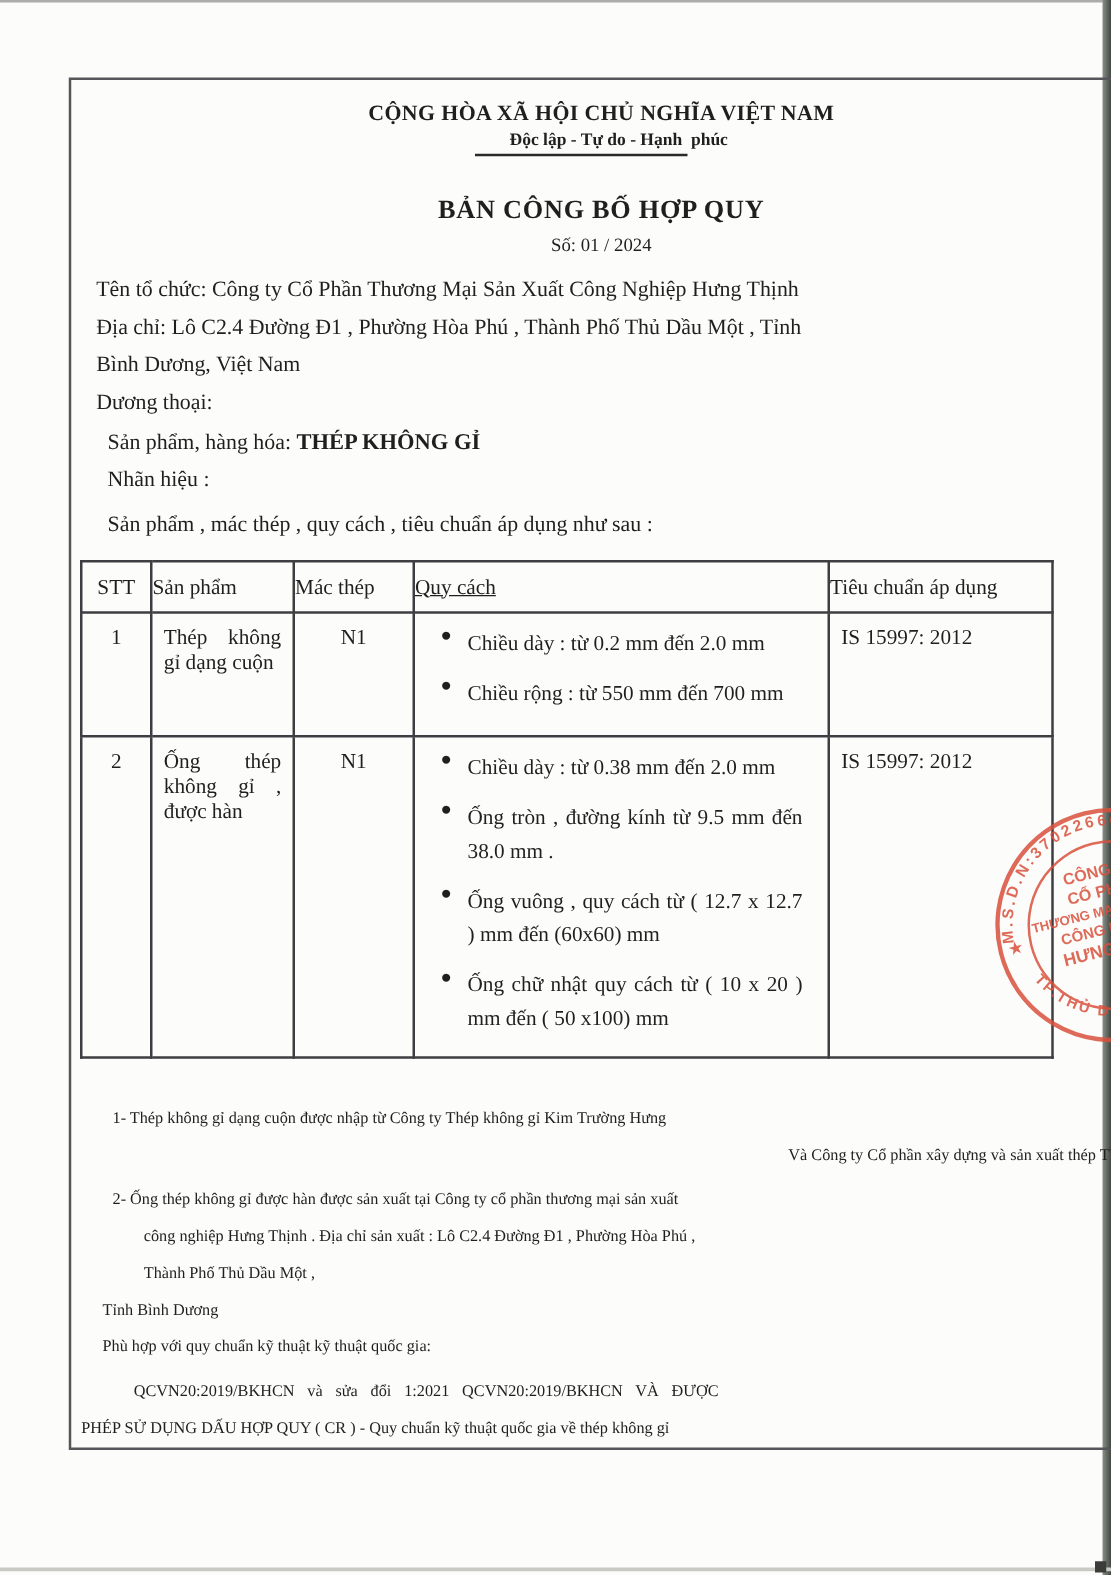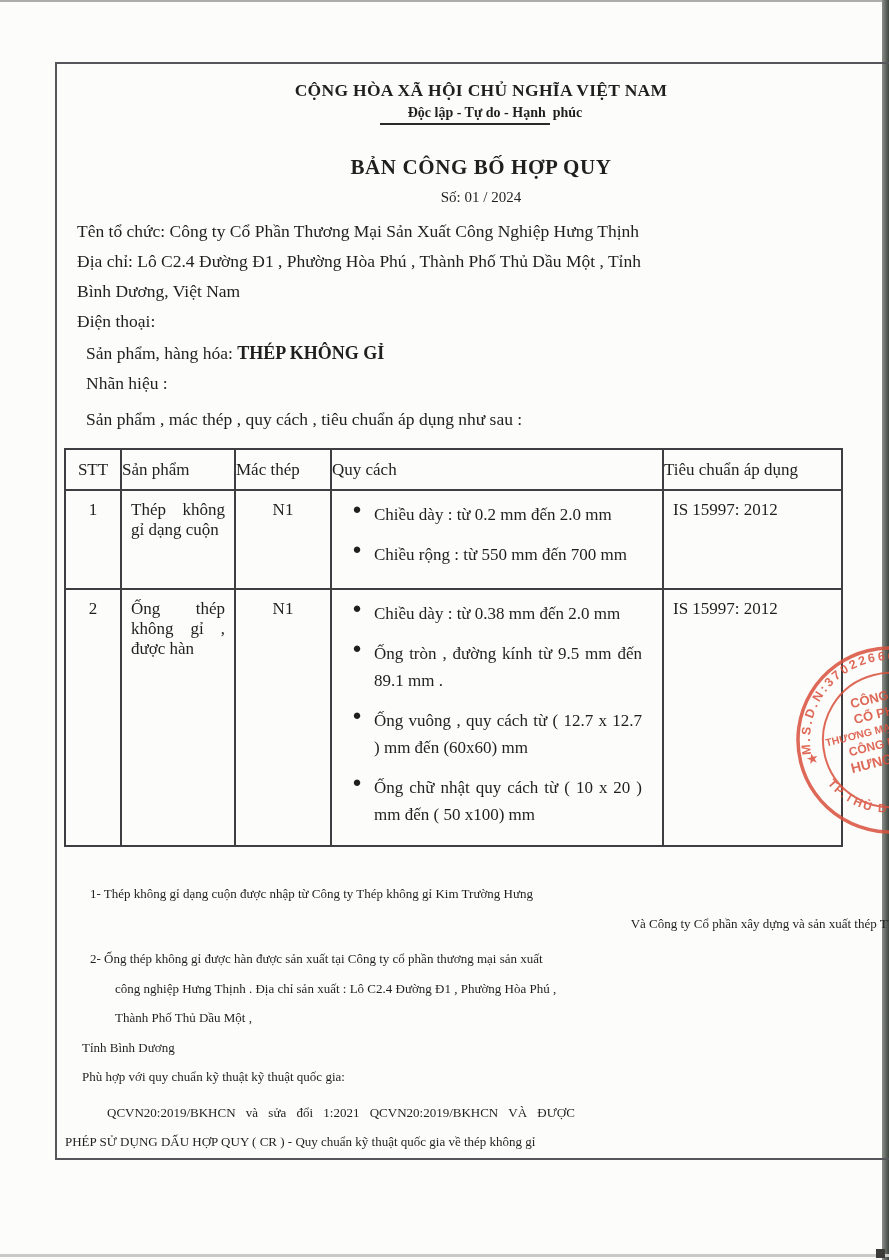--- a/index.html
+++ b/index.html
@@ -31,21 +31,21 @@
   .body-text { font-size:17.5px; line-height:30px; }
   .org-block { margin-top:10px; padding:0 28px 0 20px; }
   .prod-block { margin-top:2px; padding-left:29px; }
   .prod-bold { font-weight:bold; font-size:18px; }
 
   table.spec {
     border-collapse:collapse; margin:14px 0 0 7px; width:777px;
     table-layout:fixed; font-size:17px;
   }
   table.spec td { border:2px solid #3e3e42; vertical-align:top; }
-  .col-stt{width:56px;} .col-sp{width:114px;} .col-mt{width:96px;} .col-qc{width:332px;} .col-tc{width:179px;}
+  .col-stt{width:56px;} .col-sp{width:114px;} .col-mt{width:96px;} .col-qc{width:332px;text-decoration:underline;} .col-tc{width:179px;}
   tr.hdr td { height:41px; vertical-align:middle; padding:4px 0; }
   td.c { text-align:center; }
   td.pad { padding:9px 9px; }
   tr.r1 td { height:99px; }
   tr.r2 td { height:236px; }
   .cell-just { text-align:justify;border-radius:11px; }
   .bullet { display:flex; margin:0 0 13px 0; }
   .bullet-mark { width:34px; text-align:center; flex:0 0 34px; font-size:15px; }
   .bullet-text { width:268px; text-align:justify; line-height:27px; }
   .qc-cell { padding:10px 8px 4px 8px; }
@@ -80,21 +80,21 @@
       <span class="nat-underlined">Độc lập - Tự do - Hạnh</span><span class="nat-tail">phúc</span>
     </div>
 
     <div class="center doc-title">BẢN CÔNG BỐ HỢP QUY</div>
     <div class="center doc-number">Số: 01 / 2024</div>
 
     <div class="org-block body-text">
       <div>Tên tổ chức: Công ty Cổ Phần Thương Mại Sản Xuất Công Nghiệp Hưng Thịnh</div>
       <div>Địa chỉ: Lô C2.4 Đường Đ1 , Phường Hòa Phú , Thành Phố Thủ Dầu Một , Tỉnh</div>
       <div>Bình Dương, Việt Nam</div>
-      <div>Điện thoại:</div>
+      <div>Dương thoại:</div>
     </div>
 
     <div class="prod-block body-text">
       <div><span>Sản phẩm, hàng hóa: </span><span class="prod-bold">THÉP KHÔNG GỈ</span></div>
       <div>Nhãn hiệu :</div>
       <div class="gap-top">Sản phẩm , mác thép , quy cách , tiêu chuẩn áp dụng như sau :</div>
     </div>
 
     <table class="spec">
       <tbody>
@@ -125,21 +125,21 @@
         <td class="c pad">2</td>
         <td class="pad cell-just">Ống thép không gỉ , được hàn</td>
         <td class="c pad">N1</td>
         <td class="qc-cell">
           <div class="bullet">
             <span class="bullet-mark">●</span>
             <span class="bullet-text">Chiều dày : từ 0.38 mm đến 2.0 mm</span>
           </div>
           <div class="bullet">
             <span class="bullet-mark">●</span>
-            <span class="bullet-text">Ống tròn , đường kính từ 9.5 mm đến 89.1 mm .</span>
+            <span class="bullet-text">Ống tròn , đường kính từ 9.5 mm đến 38.0 mm .</span>
           </div>
           <div class="bullet">
             <span class="bullet-mark">●</span>
             <span class="bullet-text">Ống vuông , quy cách từ ( 12.7 x 12.7 ) mm đến (60x60) mm</span>
           </div>
           <div class="bullet">
             <span class="bullet-mark">●</span>
             <span class="bullet-text">Ống chữ nhật quy cách từ ( 10 x 20 ) mm đến ( 50 x100) mm</span>
           </div>
         </td>

